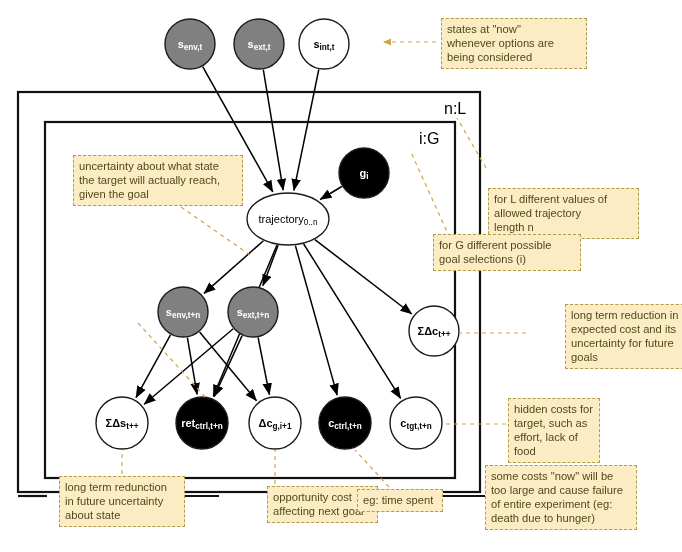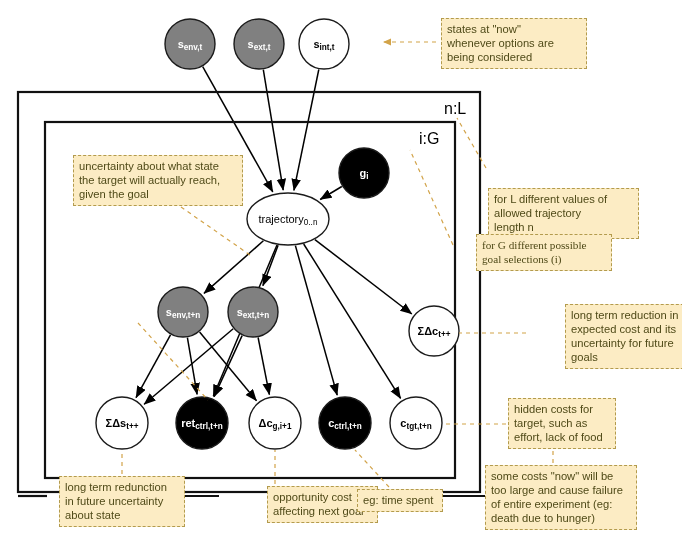--- a/index.html
+++ b/index.html
@@ -183,27 +183,27 @@
   <div class="note-layer" id="notes" style="z-index:5">
       <div class="note" style="left: 441px; top: 18px; width: 146px; min-height: 50px;">states at "now"
 whenever options are
 being considered</div>
       <div class="note" style="left: 73px; top: 155px; width: 170px; min-height: 50px;">uncertainty about what state
 the target will actually reach,
 given the goal</div>
       <div class="note" style="left: 488px; top: 160px; width: 151px; min-height: 50px; margin-top: 28px;">for L different values of
 allowed trajectory
 length n</div>
-      <div class="note" style="left: 476px; top: 234px; width: 136px; min-height: 36px; font-family: Liberation Serif, serif;">for G different possible
+      <div class="note" style="left: 433px; top: 234px; width: 148px; min-height: 36px;">for G different possible
 goal selections (i)</div>
       <div class="note" style="left: 528px; top: 304px; width: 134px; min-height: 64px; margin-left: 37px;">long term reduction in
 expected cost and its
 uncertainty for future
 goals</div>
-      <div class="note" style="left: 508px; top: 398px; width: 108px; min-height: 50px;">hidden costs for
+      <div class="note" style="left: 508px; top: 398px; width: 92px; min-height: 50px;">hidden costs for
 target, such as
 effort, lack of food</div>
       <div class="note" style="left: 47px; top: 476px; width: 126px; min-height: 50px; margin-left: 12px;">long term redunction
 in future uncertainty
 about state</div>
       <div class="note" style="left: 219px; top: 486px; width: 111px; min-height: 36px; margin-left: 48px;">opportunity cost
 affecting next goal</div>
       <div class="note" style="left: 357px; top: 489px; width: 86px; min-height: 20px;">eg: time spent</div>
       <div class="note" style="left: 485px; top: 465px; width: 152px; min-height: 64px;">some costs "now" will be
 too large and cause failure

